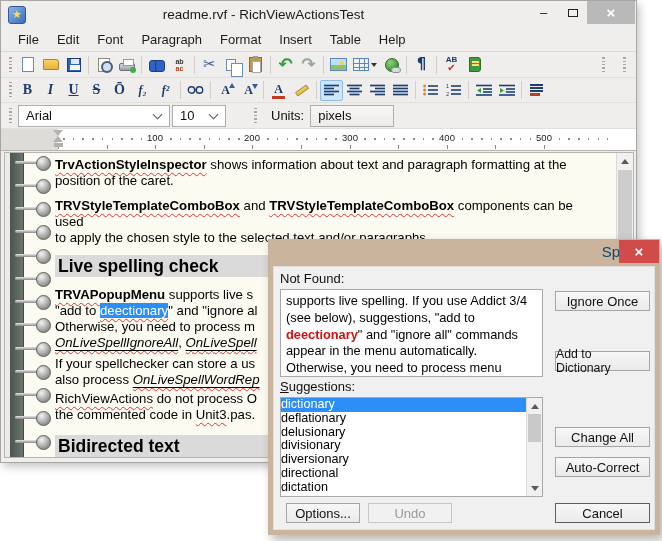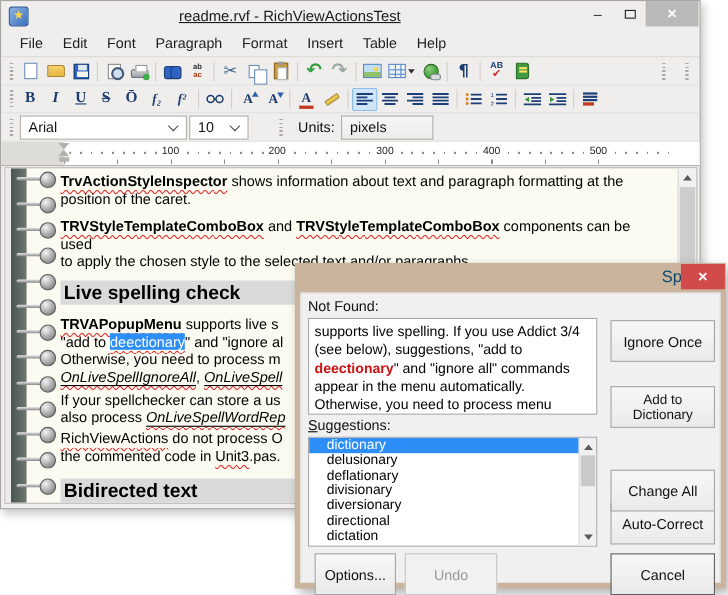--- a/index.html
+++ b/index.html
@@ -6,21 +6,21 @@
   html,body { width:662px; height:541px; background:#fff; font-family:"Liberation Sans",sans-serif; }
   #stage { position:relative; width:662px; height:541px; overflow:hidden; background:#fff; }
 
   
   #win { position:absolute; left:0; top:0; width:637px; height:463px; background:#f0eeec;
          border:1px solid #a8a6a3; box-shadow:3px 4px 8px rgba(0,0,0,.22); }
   #titlebar { position:relative; height:27px; display:flex; align-items:center; padding-left:7px; }
   #app-icon { width:18px; height:18px; border-radius:3px; background:linear-gradient(135deg,#8db4e8,#3a6db8);
               border:1px solid #2f5a99; display:flex; align-items:center; justify-content:center;
               color:#ffd84d; font-size:11px; line-height:1; }
-  #win-title { position:absolute; left:0; right:110px; text-align:center; font-size:13.5px; color:#1a1a1a;text-decoration:underline; }
+  #win-title { position:absolute; left:0; right:110px; text-align:center; font-size:13.5px; color:#1a1a1a; }
   #winbtns { position:absolute; right:1px; top:0; height:23px; display:flex; }
   .winbtn { width:29px; height:23px; display:flex; align-items:center; justify-content:center;
             font-size:13px; color:#222; }
   .winbtn.max-b span { width:10px; height:8px; border:1.5px solid #222; display:block; }
   .winbtn.close-b { width:48px; background:#b9b9b9; color:#fff; font-size:15px; font-weight:bold; }
 
   
   #menubar { height:24px; display:flex; align-items:center; padding-left:8px; border-bottom:1px solid #ddd9d5; }
   .menu-item { padding:3px 9px; font-size:13px; color:#1c1c1c; }
 
@@ -139,26 +139,26 @@
   #dlg-title { height:27px; line-height:26px; text-align:right; font-size:15px; color:#0c4a6e; }
   #dlg-close { position:absolute; right:1px; top:1px; width:40px; height:23px; background:#d14b4b;
                color:#fff; font-size:15px; font-weight:bold; display:flex; align-items:center; justify-content:center; }
   #dlg-client { position:relative; width:382px; height:264px; background:#f0f0f0; border:1px solid #e3e1df; }
   .dlabel { position:absolute; font-size:13px; color:#111; }
   #nf-box { position:absolute; left:6px; top:22px; width:263px; height:88px; background:#fff;
             border:1px solid #a9a9a9; padding:3px 5px; font-size:12.8px; line-height:16.8px; color:#000; overflow:hidden; }
   #nf-box .red { color:#cc1111; font-weight:bold; }
   #sugg-list { position:absolute; left:6px; top:130px; width:263px; height:100px; background:#fff;
                border:1px solid #a9a9a9; overflow:hidden; font-size:12.6px; }
-  .sugg-item { height:13.8px; line-height:13.8px; padding-left:16px; white-space:nowrap; }
+  .sugg-item { height:13.8px; line-height:13.8px; padding-left:0; white-space:nowrap; }
   .sugg-item.selected { background:#2e8ef7; color:#fff; }
   #list-scroll { position:absolute; right:0; top:0; bottom:0; width:16px; background:#f0f0f0; border-left:1px solid #dcdcdc; }
   #list-thumb { position:absolute; left:1px; right:1px; top:16px; height:28px; background:#c9c9c9; }
-  .btn { position:absolute; height:38px; display:flex; align-items:center; justify-content:center;
-         font-size:13px; color:#111; background:linear-gradient(#f7f7f7,#eaeaea); border:1px solid #a5a5a5;text-align:center; }
+  .btn { position:absolute; height:20px; display:flex; align-items:center; justify-content:center;
+         font-size:13px; color:#111; background:linear-gradient(#f7f7f7,#eaeaea); border:1px solid #a5a5a5; }
   .btn.focus { border:2px solid #4695e0; }
   .btn.default { border:1px solid #5f5f5f; }
   .btn.disabled { color:#9a9a9a; border-color:#c6c6c6; background:#f1f1f1; }
 </style>
 </head>
 <body>
 
 <div id="stage">
 
   <div id="win">
@@ -520,22 +520,22 @@
         <span> supports live spelling. If you use Addict 3/4 (see below), suggestions, "add to </span><span class="red">deectionary</span><span>" and "ignore all" commands appear in the menu automatically. Otherwise, you need to process menu events:</span>
       </div>
 
       <div class="btn" style="left:281px;top:24px;width:95px">Ignore Once</div>
       <div class="btn" style="left:281px;top:84px;width:95px;font-size:12.3px">Add to Dictionary</div>
 
       <span class="dlabel" style="left:6px;top:112px"><u>S</u><span>uggestions:</span></span>
 
       <div id="sugg-list">
         <div class="sugg-item selected">dictionary</div>
+        <div class="sugg-item">deflationary</div>
         <div class="sugg-item">delusionary</div>
-        <div class="sugg-item">deflationary</div>
         <div class="sugg-item">divisionary</div>
         <div class="sugg-item">diversionary</div>
         <div class="sugg-item">directional</div>
         <div class="sugg-item">dictation</div>
         <div id="list-scroll">
           <div class="sb-btn" style="height:16px">
               <span class="tri-up"></span>
             </div>
           <div id="list-thumb"></div>
           <div class="sb-btn" style="height:16px;position:absolute;bottom:0;left:0;right:0">

